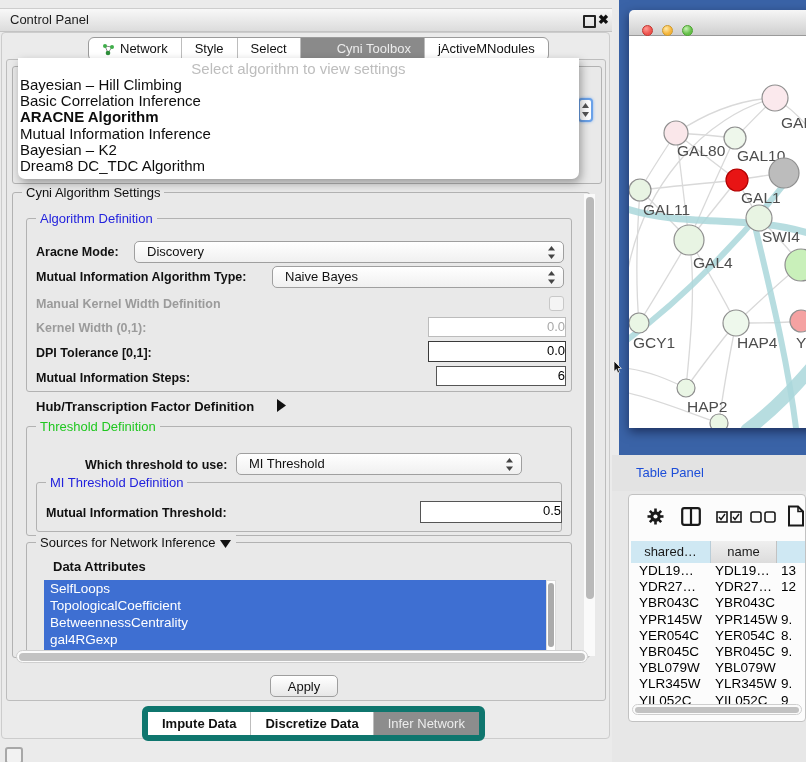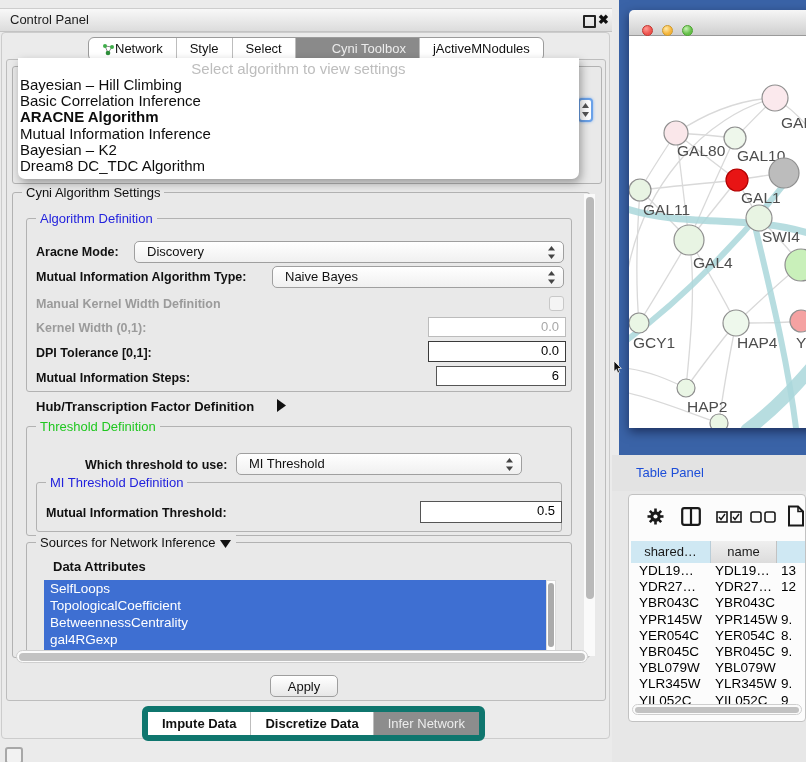--- a/index.html
+++ b/index.html
@@ -14,21 +14,21 @@
   .cp-title{position:absolute;left:10px;top:3px;font-size:13px;color:#1c1c1c;}
   .float-icon{position:absolute;left:583px;top:6px;width:9px;height:9px;
     border:2px solid #222;border-radius:1px;}
   .close-icon{position:absolute;left:598px;top:3px;font-size:13px;font-weight:bold;color:#111;}
   .cp-frame{position:absolute;left:1px;top:32px;width:609px;height:707px;
     border:1px solid #cccccc;border-radius:4px;background:#ebebeb;box-sizing:border-box;}
 
   .tabbar{position:absolute;left:88px;top:37px;height:22px;display:flex;
     border:1px solid #9b9b9b;border-radius:6px;overflow:hidden;background:#fff;z-index:2;}
   .tabseg{height:22px;line-height:22px;padding:0 13px;font-size:13px;color:#111;
-    border-left:1px solid #bdbdbd;white-space:nowrap;display:flex;align-items:center;gap:0;}
+    border-left:1px solid #bdbdbd;white-space:nowrap;display:flex;align-items:center;gap:5px;}
   .tabseg:first-child{border-left:none;}
   .tabseg.sel{background:#8a8a8a;color:#ececec;padding-left:36px;}
 
   .cp-main{position:absolute;left:6px;top:59px;width:600px;height:642px;
     background:#e9e9e9;border:1px solid #bdbdbd;border-radius:3px;box-sizing:border-box;}
 
   .groupbox{position:absolute;border:1px solid #b2b2b2;border-radius:3px;box-sizing:border-box;}
   .legend{position:absolute;font-size:13px;background:#e9e9e9;padding:0 4px;
     white-space:nowrap;z-index:1;color:#111;}
   .legend.blue{color:#2222dd;}
@@ -37,21 +37,21 @@
   .lbl{position:absolute;font-size:12.5px;font-weight:bold;color:#111;white-space:nowrap;}
   .lbl.dis{color:#9b9b9b;}
   .lbl13{font-size:13px;}
 
   .combo{position:absolute;background:linear-gradient(#ffffff,#f0f0f0);
     border:1px solid #9f9f9f;border-radius:5px;font-size:13px;line-height:20px;
     padding-left:12px;box-sizing:border-box;color:#111;}
   .combo svg{position:absolute;right:7px;top:3px;}
 
   .field{position:absolute;background:#fff;border:1px solid #555;font-size:13px;
-    line-height:18px;text-align:right;padding-right:6px;box-sizing:border-box;color:#000;}
+    line-height:18px;text-align:right;padding-right:0;box-sizing:border-box;color:#000;}
   .field.dis{border:1px solid #bcbcbc;color:#a8a8a8;}
   .field.dark{border:1.5px solid #3a3a3a;}
 
   .checkbox{position:absolute;width:13px;height:13px;border:1px solid #c8c8c8;
     border-radius:3px;background:#f4f4f4;}
 
   
   .algo-overlay{position:absolute;left:18px;top:58px;width:561px;height:121px;
     background:#ffffff;border-radius:0 0 7px 7px;box-shadow:2px 4px 10px rgba(0,0,0,.35);
     z-index:6;overflow:hidden;}

